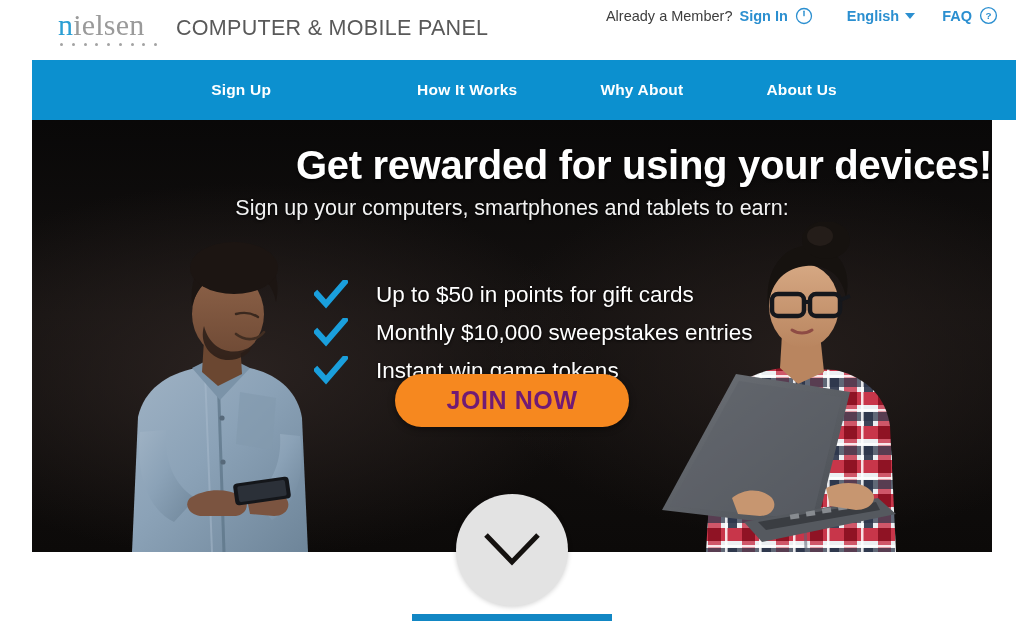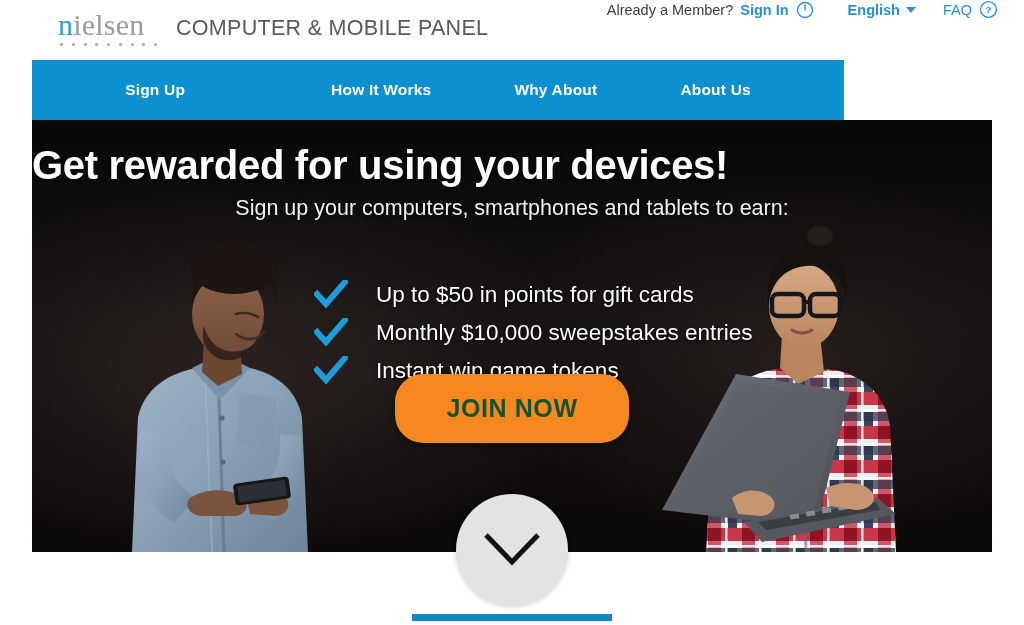--- a/index.html
+++ b/index.html
@@ -76,21 +76,21 @@
     letter-spacing: 0.3px;
     color: #595959;
     font-weight: 400;
     white-space: nowrap;
   }
 
   
   .header-utils {
     position: absolute;
     right: 26px;
-    top: 0;
+    top: 6px;
     display: flex;
     align-items: center;
     font-size: 14.5px;
     white-space: nowrap;
   }
 
   .member-text {
     color: #3d3d3d;
     font-size: 14.5px;
     margin-right: 7px;
@@ -128,41 +128,41 @@
     width: 0; height: 0;
     border-left: 5px solid transparent;
     border-right: 5px solid transparent;
     border-top: 6px solid #2b8fd0;
     display: inline-block;
   }
 
   .faq-link {
     margin-left: 27px;
     color: #2b8fd0;
-    font-weight: normal;
+    font-weight: bold;
     font-size: 14.5px;
     text-decoration: none;
     cursor: pointer;
   }
 
   .help-icon {
     margin-left: 7px;
     width: 19px; height: 19px;
     display: inline-flex;
     align-items: center;
     justify-content: center;
     cursor: pointer;
   }
 
   
   .navbar {
     position: absolute;
     left: 32px;
     top: 60px;
-    width: 812px;
+    width: 984px;
     height: 60px;
     background: #0c90cf;
     display: flex;
     align-items: center;
     justify-content: center;
   }
 
   .nav-item {
     color: #ffffff;
     font-size: 15.5px;
@@ -192,21 +192,21 @@
       radial-gradient(ellipse 60% 70% at 22% 58%, #2a2220 0%, rgba(20,16,15,0) 62%),
       radial-gradient(ellipse 55% 70% at 80% 55%, #241d1b 0%, rgba(16,13,12,0) 60%),
       linear-gradient(180deg, #090808 0%, #141110 45%, #0c0a09 100%);
   }
 
   
   .hero-headline {
     position: absolute;
     left: 0; right: 0;
     top: 22px;
-    text-align: left;
+    text-align: right;
     color: #ffffff;
     font-size: 40px;
     line-height: 46px;
     font-weight: bold;
     letter-spacing: -0.3px;
     z-index: 6;
     text-shadow: 0 1px 3px rgba(0,0,0,0.8);
   }
 
   .hero-subhead {
@@ -253,25 +253,25 @@
     text-shadow: 0 1px 3px rgba(0,0,0,0.85);
   }
 
   
   .join-btn {
     position: absolute;
     left: 50%;
     transform: translateX(-50%);
     top: 254px;
     width: 234px;
-    height: 69px;
+    height: 53px;
     border-radius: 28px;
     background: #f6881f;
     border: none;
-    color: #14532d;
+    color: #701a75;
     font-size: 25px;
     font-weight: bold;
     letter-spacing: 0.6px;
     cursor: pointer;
     z-index: 7;
     font-family: "Liberation Sans", sans-serif;
     box-shadow: 0 2px 7px rgba(0,0,0,0.45);
   }
 
   

